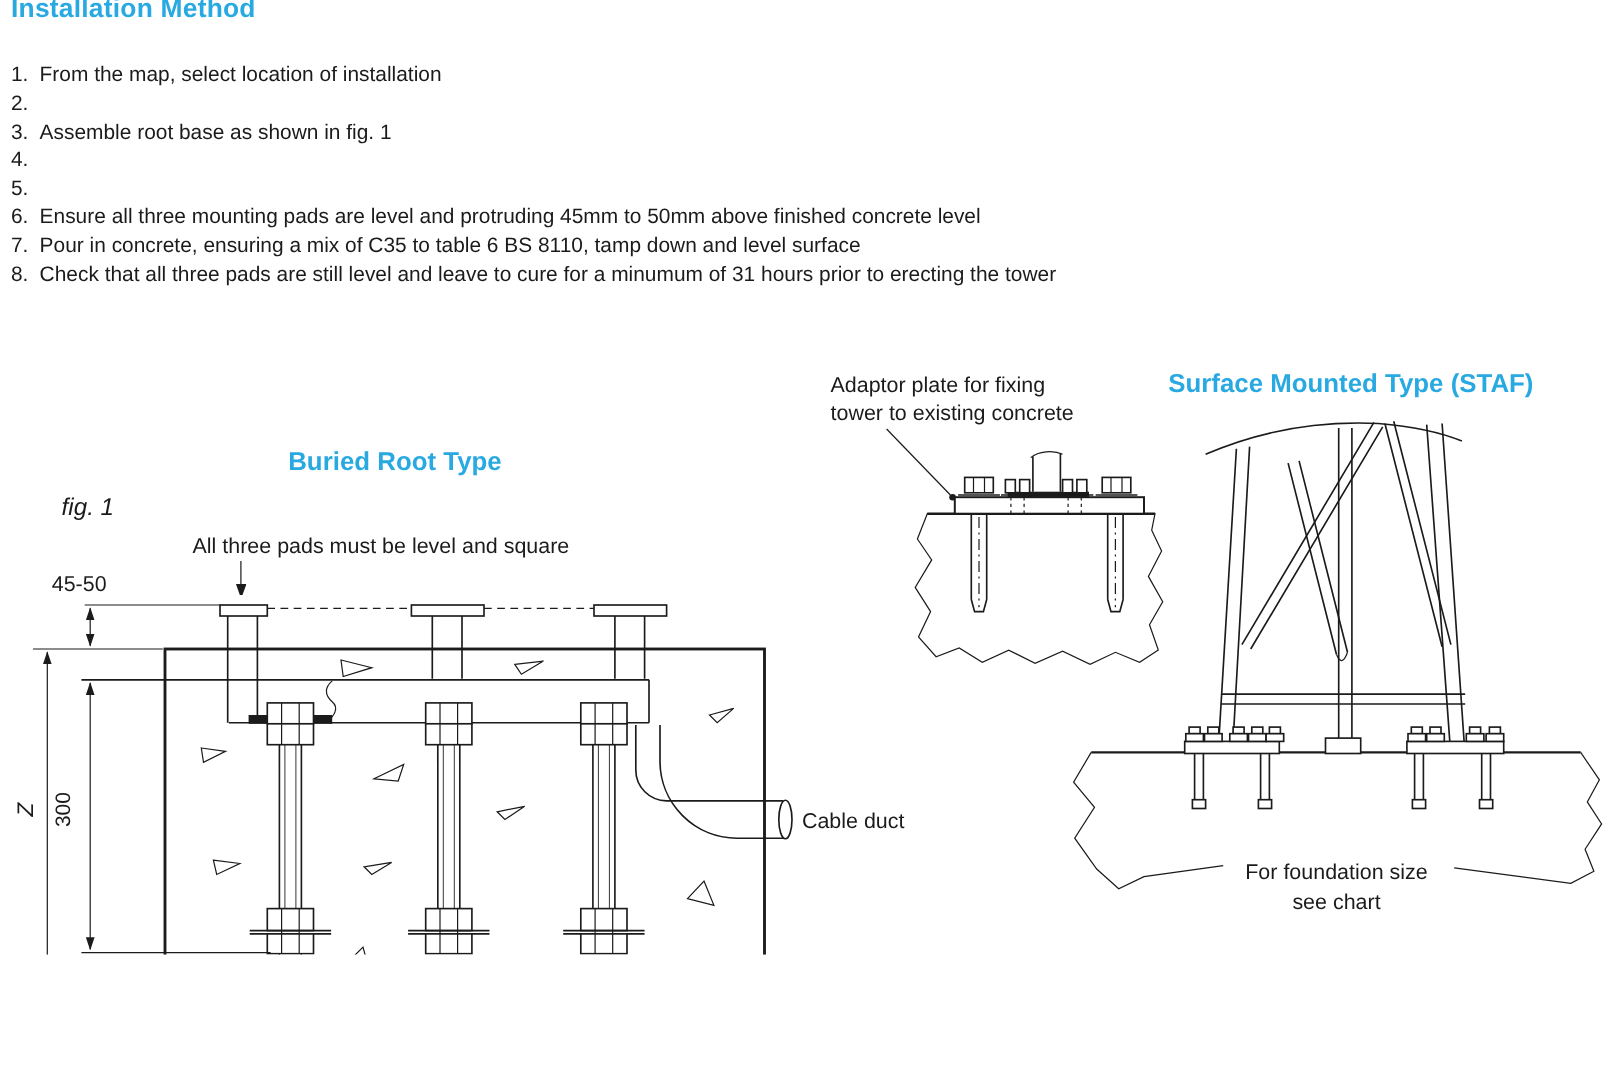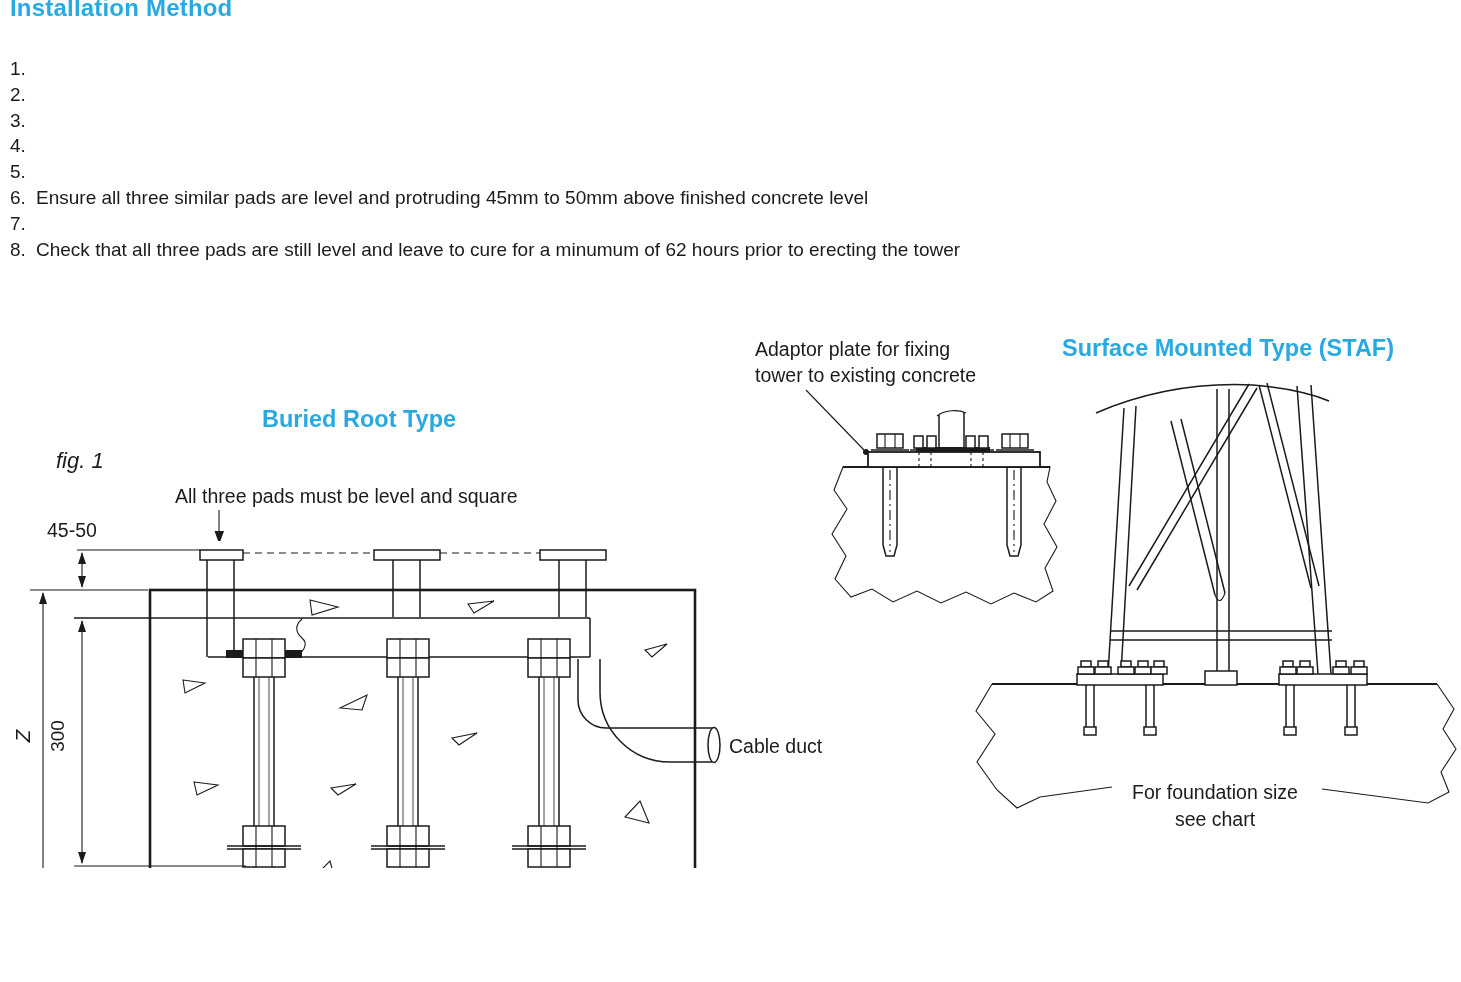--- a/index.html
+++ b/index.html
@@ -24,43 +24,46 @@
 </head>
 <body>
 
 <div class="page">
 
   <div class="doc-title">Installation Method</div>
 
   <ol class="steps">
     <li>
         <span class="num">1.</span>
+        <span>From the map, select location of installation</span>
       </li>
     <li>
         <span class="num">2.</span>
       </li>
     <li>
         <span class="num">3.</span>
+        <span>Assemble root base as shown in fig. 1</span>
       </li>
     <li>
         <span class="num">4.</span>
       </li>
     <li>
         <span class="num">5.</span>
       </li>
     <li>
         <span class="num">6.</span>
-        <span>Ensure all three similar pads are level and protruding 45mm to 50mm above finished concrete level</span>
+        <span>Ensure all three mounting pads are level and protruding 45mm to 50mm above finished concrete level</span>
       </li>
     <li>
         <span class="num">7.</span>
+        <span>Pour in concrete, ensuring a mix of C35 to table 6 BS 8110, tamp down and level surface</span>
       </li>
     <li>
         <span class="num">8.</span>
-        <span>Check that all three pads are still level and leave to cure for a minumum of 62 hours prior to erecting the tower</span>
+        <span>Check that all three pads are still level and leave to cure for a minumum of 31 hours prior to erecting the tower</span>
       </li>
   </ol>
 
   <svg width="1461" height="652" viewBox="0 330 1461 652">
     <defs>
       <marker id="arr" markerWidth="12" markerHeight="8" refX="11" refY="4" orient="auto-start-reverse" markerUnits="userSpaceOnUse">
         <path d="M0,0 L12,4 L0,8 Z" fill="#1b1b1b"></path>
       </marker>
       <marker id="arrB" markerWidth="10" markerHeight="14" refX="9" refY="5" orient="auto-start-reverse" markerUnits="userSpaceOnUse">
         <path d="M0,0 L14,5 L0,10 Z" fill="#1b1b1b" transform="scale(0.95)"></path>

